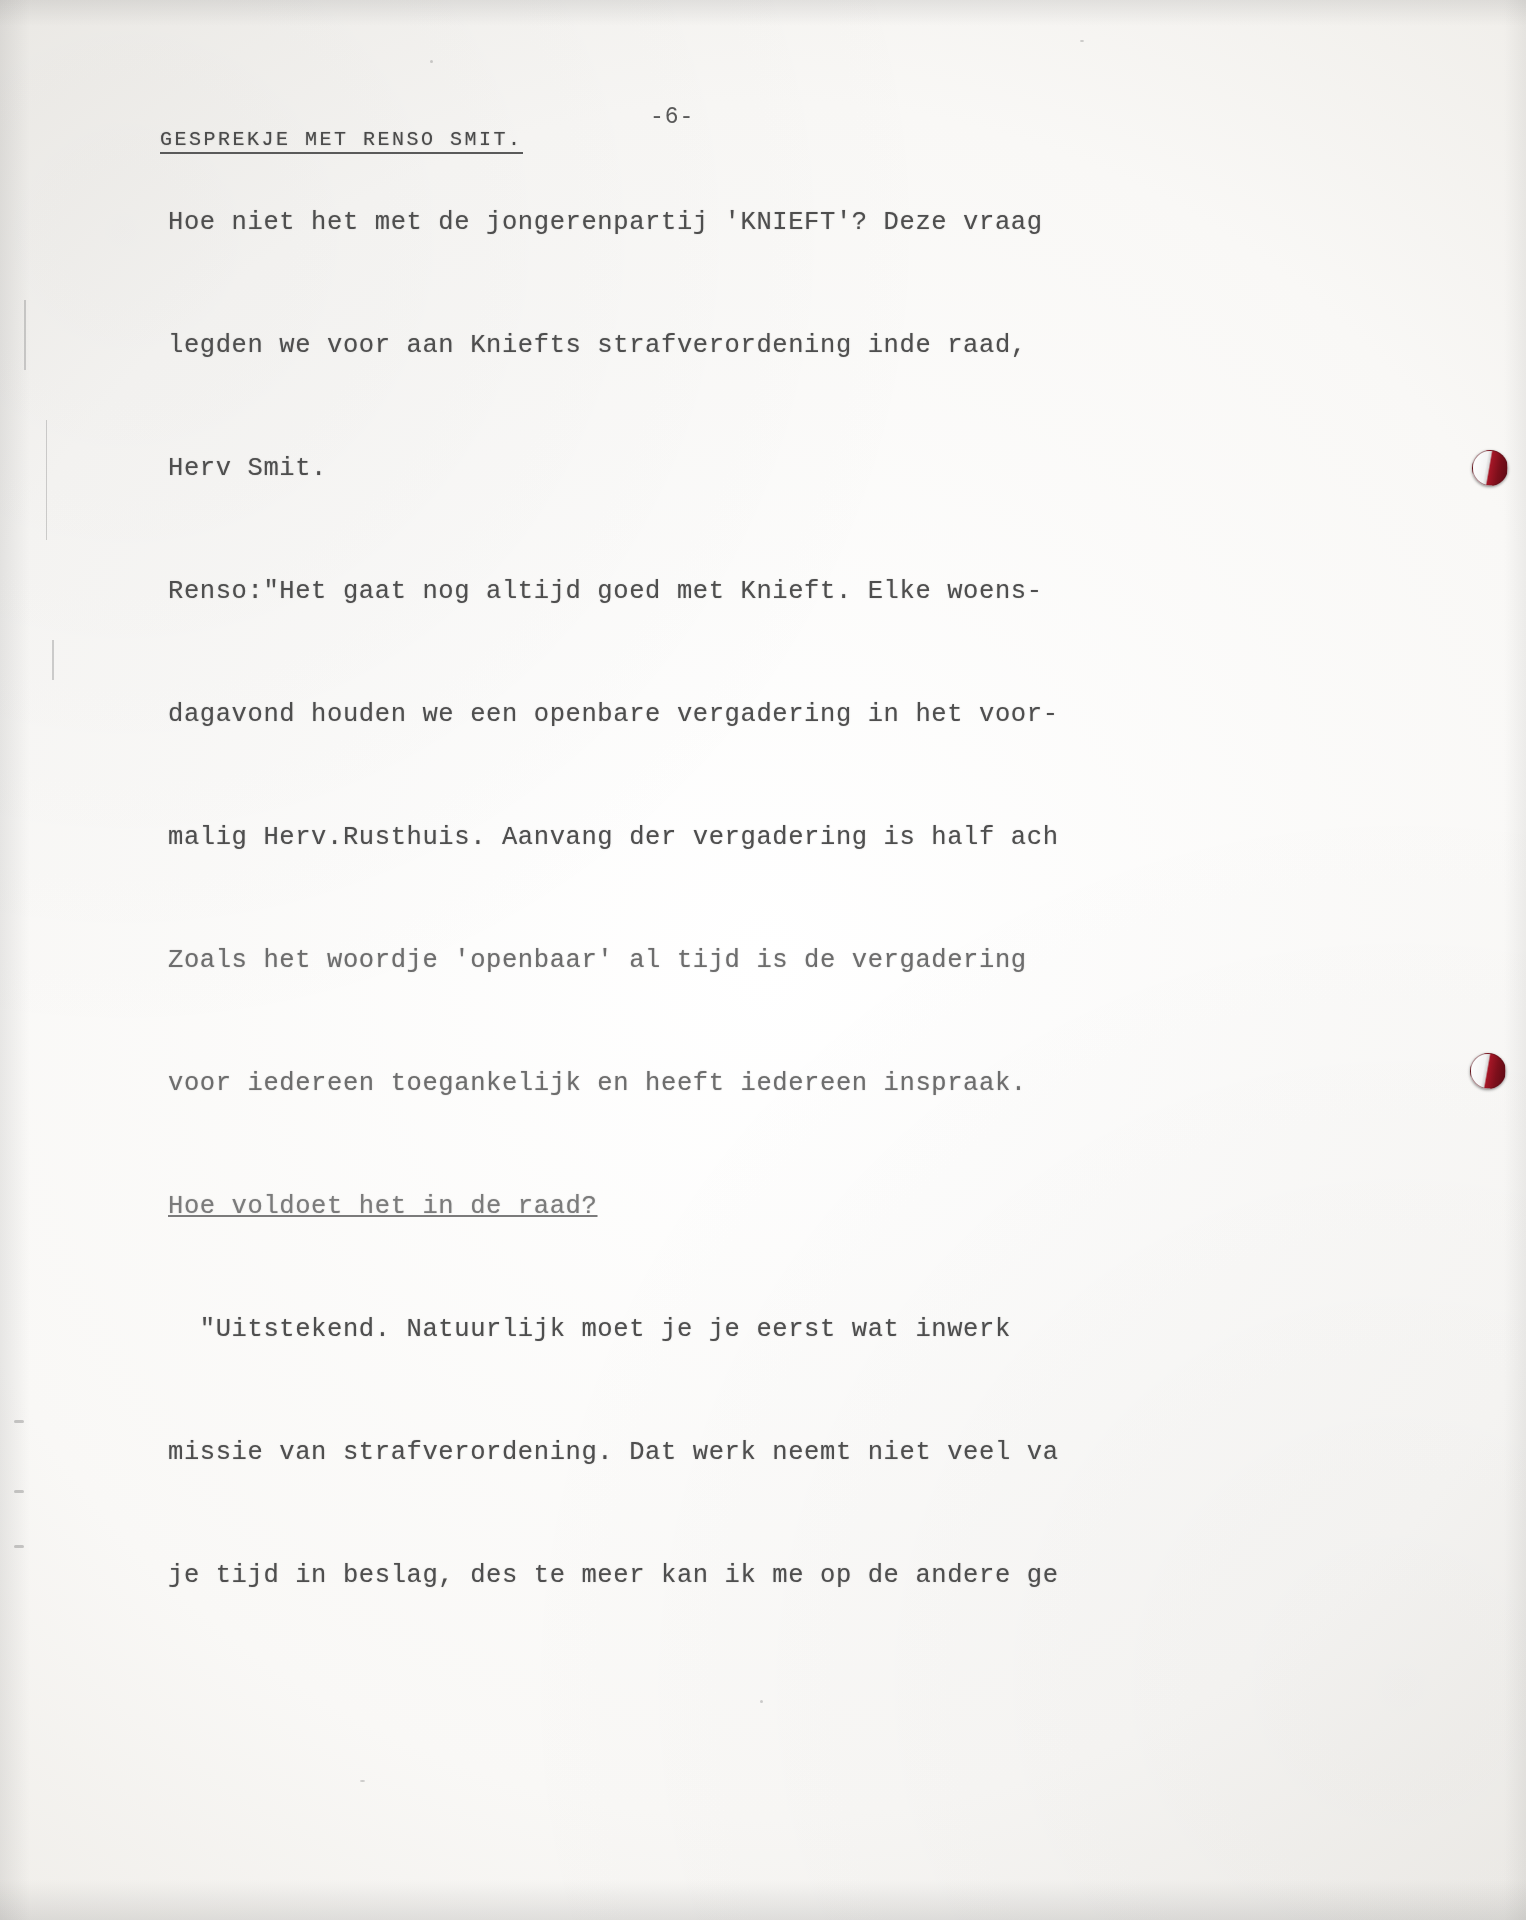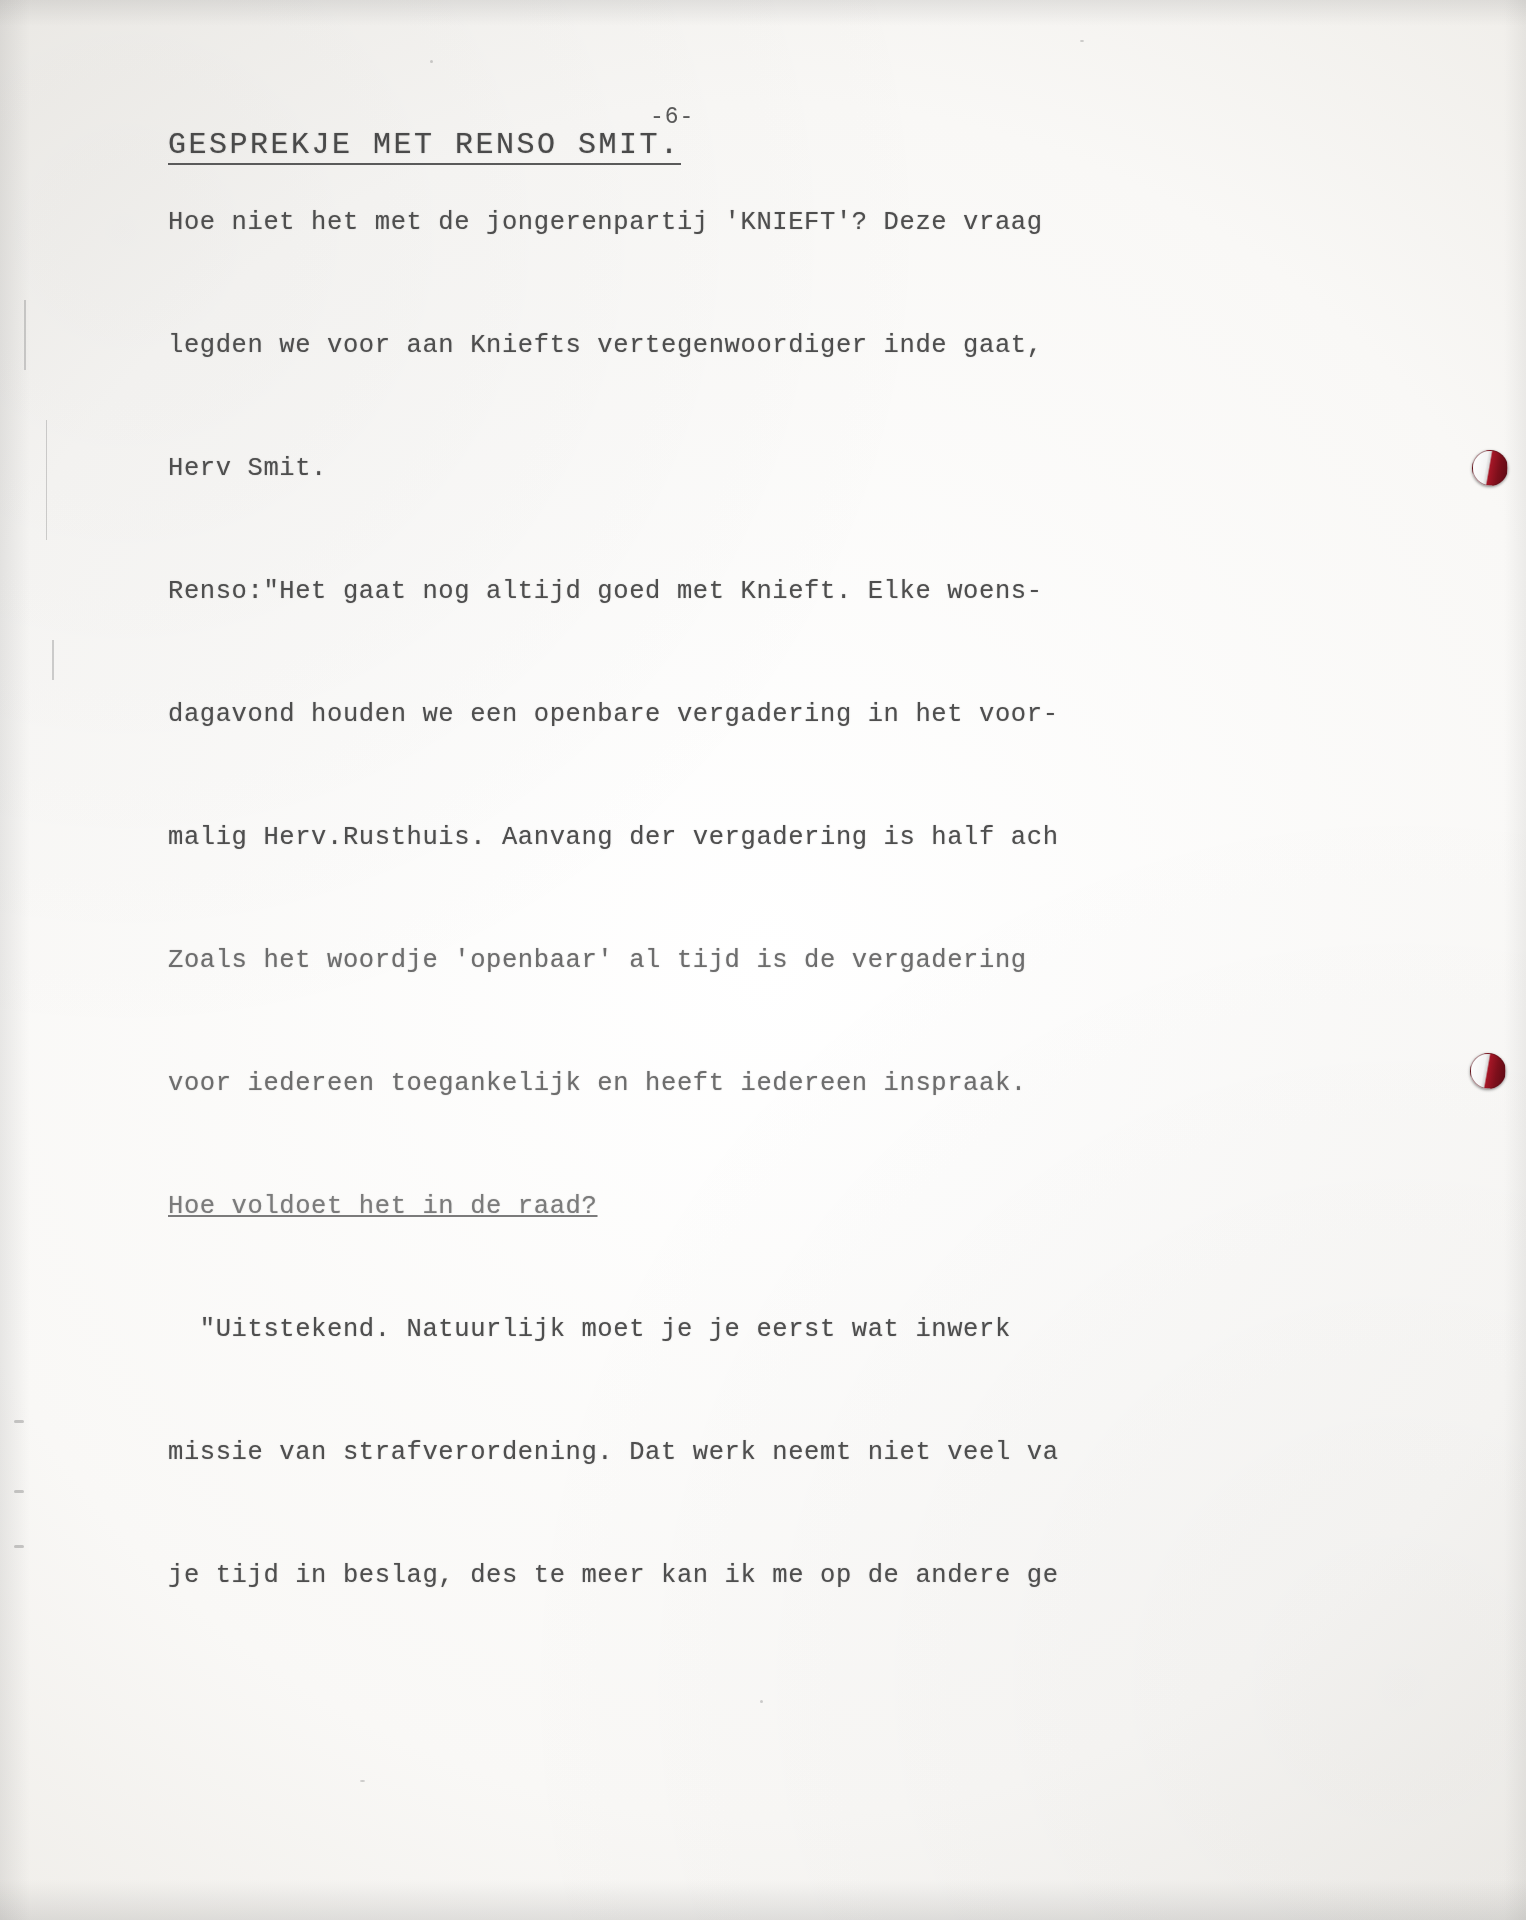--- a/index.html
+++ b/index.html
@@ -85,24 +85,24 @@
     left: 650px;
     top: 104px;
     font-family: "Liberation Mono", monospace;
     font-size: 23px;
     color: #5a5a5a;
     letter-spacing: 1px;
   }
 
   #title {
     position: absolute;
-    left: 168px;
+    left: 160px;
     top: 128px;
     font-family: "Liberation Mono", monospace;
-    font-size: 30px;
+    font-size: 20px;
     letter-spacing: 2.5px;
     color: #4a4a4a;
     border-bottom: 2px solid #5a5a5a;
     padding-bottom: 1px;
     white-space: pre;
     text-shadow: 0 0 1.2px rgba(80,80,80,0.5);
   }
 
   .body-line {
     display: block;
@@ -155,21 +155,21 @@
   <div class="speck" style="left:1080px;top:40px;width:4px;height:2px;"></div>
   <div class="speck" style="left:760px;top:1700px;width:3px;height:3px;"></div>
   <div class="speck" style="left:360px;top:1780px;width:5px;height:2px;"></div>
 
   <div id="page-number">-6-</div>
 
   <div id="title">GESPREKJE MET RENSO SMIT.</div>
 
   <div id="doc">
     <span class="body-line">Hoe niet het met de jongerenpartij 'KNIEFT'? Deze vraag</span>
-    <span class="body-line">legden we voor aan Kniefts vertegenwoordiger inde gaat,</span>
+    <span class="body-line">legden we voor aan Kniefts strafverordening inde raad,</span>
     <span class="body-line">Herv Smit.</span>
     <span class="body-line">Renso:"Het gaat nog altijd goed met Knieft. Elke woens-</span>
     <span class="body-line">dagavond houden we een openbare vergadering in het voor-</span>
     <span class="body-line">malig Herv.Rusthuis. Aanvang der vergadering is half ach</span>
     <span class="body-line fade-a">Zoals het woordje 'openbaar' al tijd is de vergadering</span>
     <span class="body-line fade-a">voor iedereen toegankelijk en heeft iedereen inspraak.</span>
     <span class="body-line fade-b">Hoe voldoet het in de raad?</span>
     <span class="body-line">  "Uitstekend. Natuurlijk moet je je eerst wat inwerk</span>
     <span class="body-line">missie van strafverordening. Dat werk neemt niet veel va</span>
     <span class="body-line">je tijd in beslag, des te meer kan ik me op de andere ge</span>

